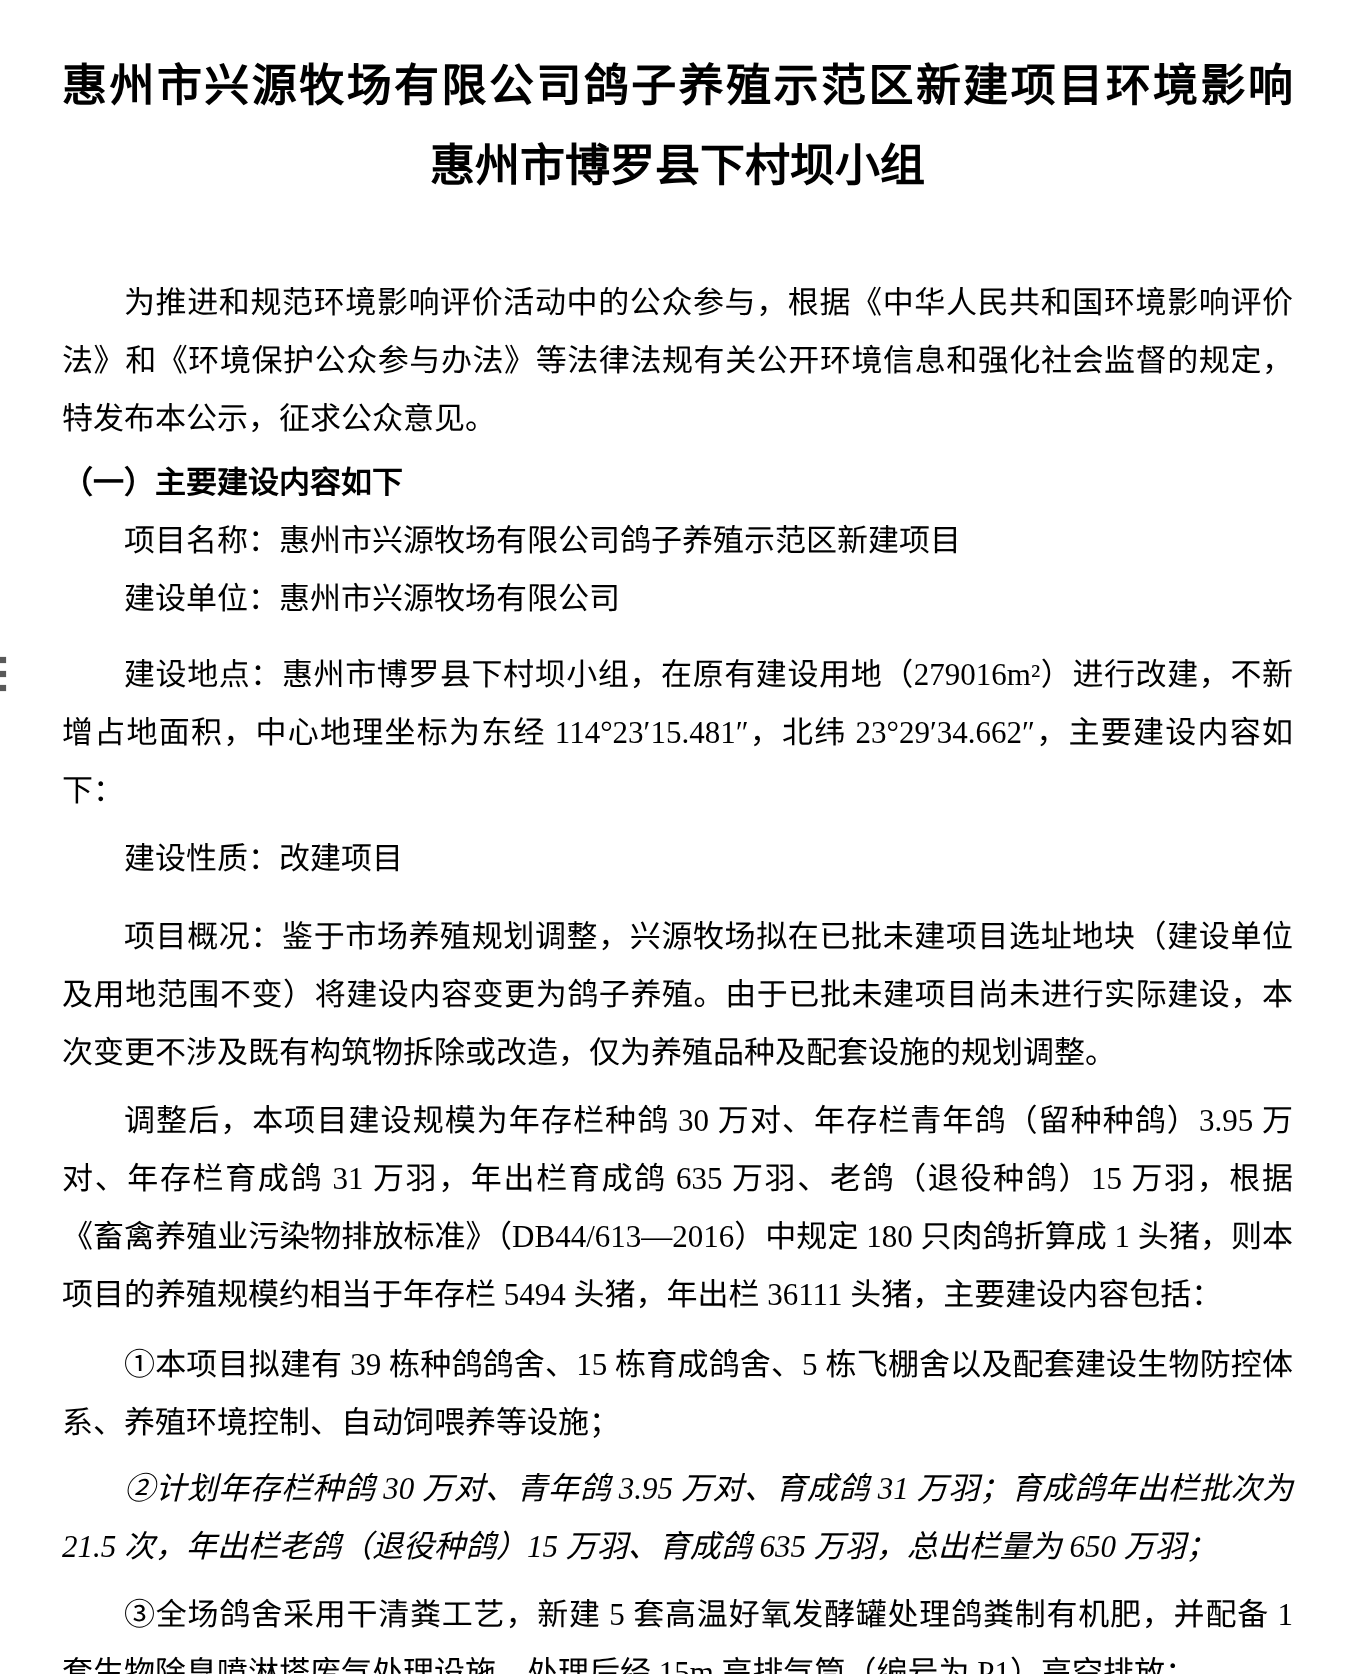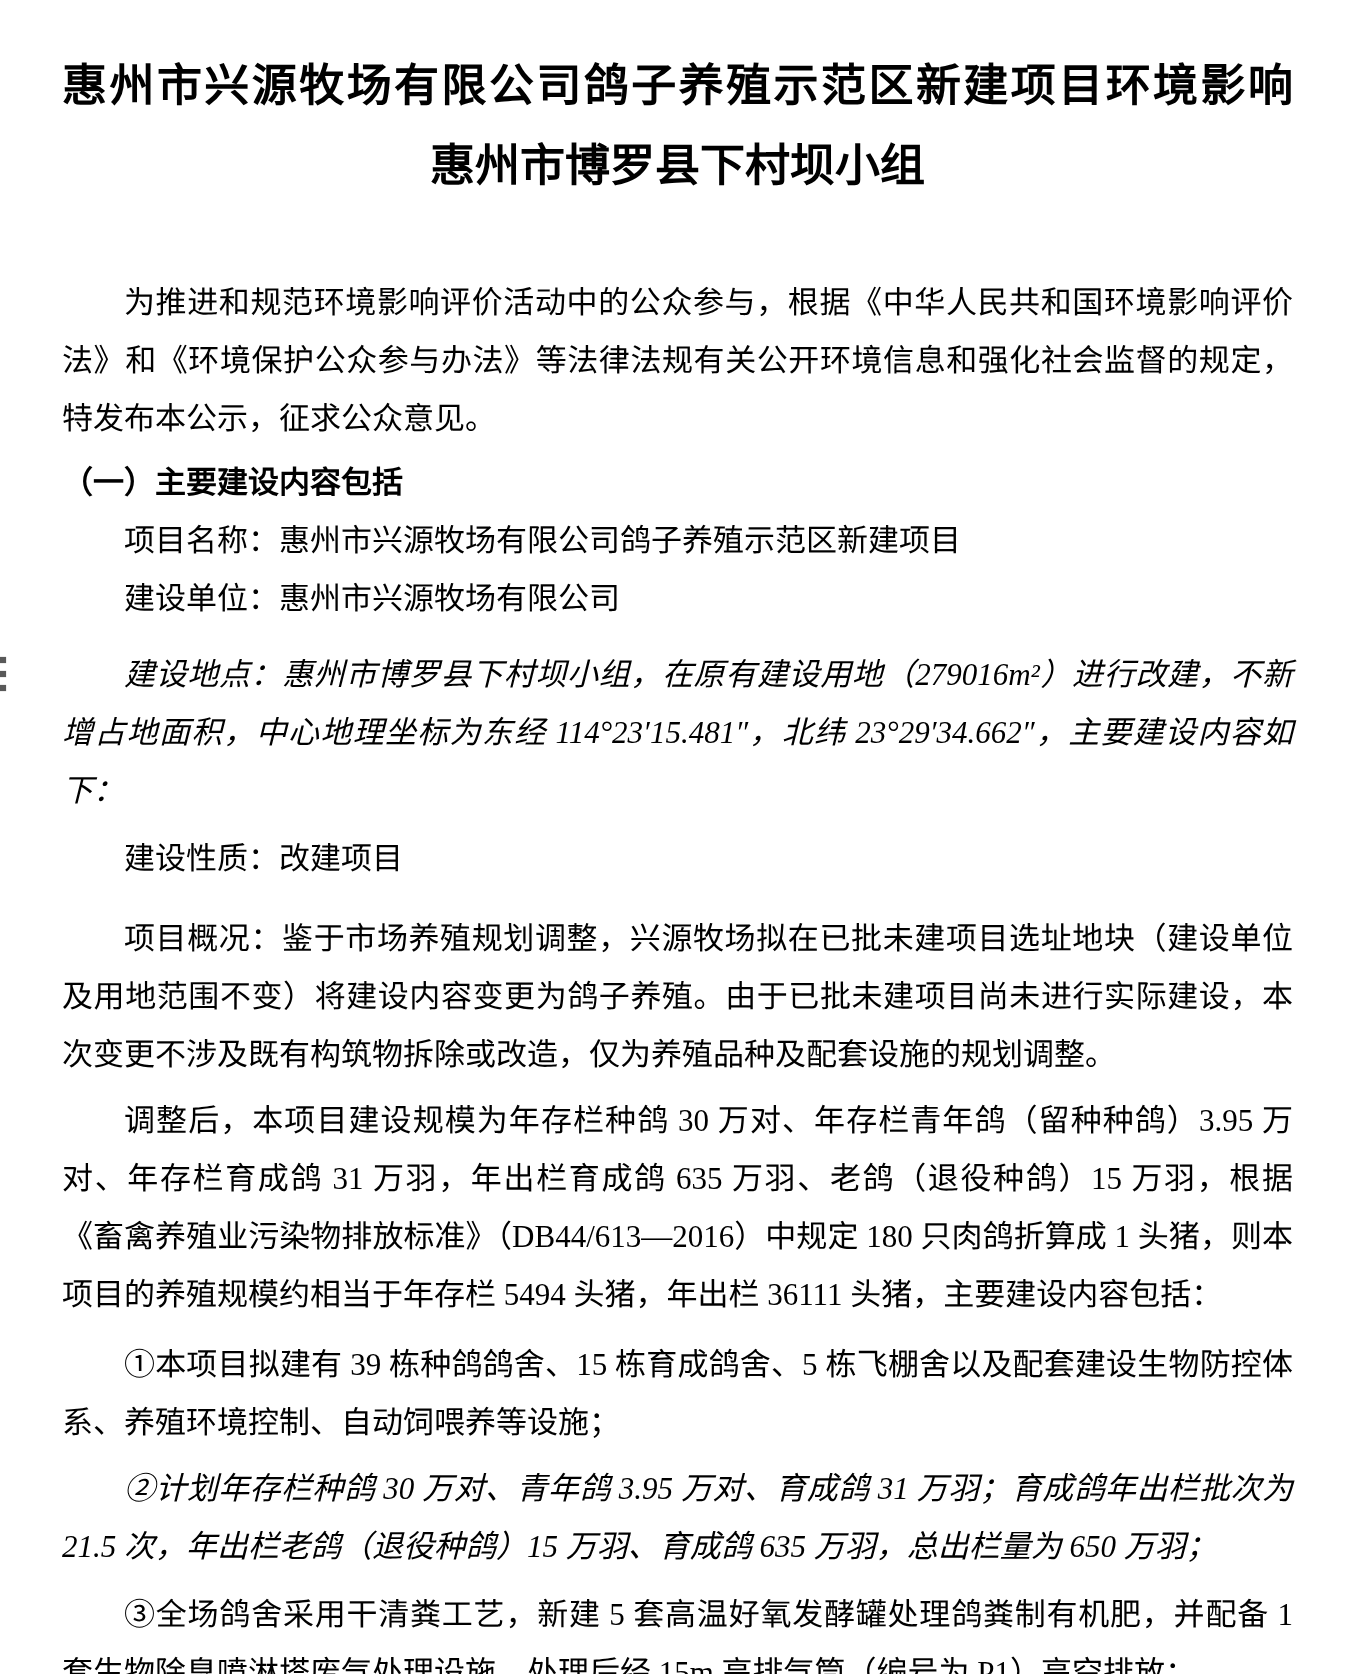--- a/index.html
+++ b/index.html
@@ -38,23 +38,23 @@
     text-align: justify;
     text-justify: inter-ideograph;
   }
   .body-text p { text-indent: 2em; }
   .intro { margin-top: 68px !important; }
   h2.sec-heading {
     font-weight: bold;
     text-indent: 0;
     margin-top: 6px !important;
   }
-  .p-site     { margin-top: 18px !important; font-style: italic; }
+  .p-site     { margin-top: 18px !important; }
   .p-nature   { margin-top: 10px !important; }
-  .p-overview { margin-top: 22px !important; }
+  .p-overview { margin-top: 22px !important; font-family: Liberation Mono, monospace; }
   .p-adjusted { margin-top: 8px  !important; }
   .p-item1    { margin-top: 12px !important; }
   .p-item2    { margin-top: 8px  !important; font-style: italic; }
   .p-item3    { margin-top: 10px !important; }
   
   .edge-marker {
     position: absolute;
     left: 0;
     top: 657px;
     width: 8px;
@@ -81,21 +81,21 @@
 <div class="doc">
 
   <div class="title-line title-line1">惠州市兴源牧场有限公司鸽子养殖示范区新建项目环境影响</div>
 
   <div class="title-line title-line2">惠州市博罗县下村坝小组</div>
 
   <div class="body-text">
 
     <p class="intro">为推进和规范环境影响评价活动中的公众参与，根据《中华人民共和国环境影响评价法》和《环境保护公众参与办法》等法律法规有关公开环境信息和强化社会监督的规定，特发布本公示，征求公众意见。</p>
 
-    <h2 class="sec-heading">（一）主要建设内容包括</h2>
+    <h2 class="sec-heading">（一）主要建设内容如下</h2>
 
     <p>项目名称：惠州市兴源牧场有限公司鸽子养殖示范区新建项目</p>
 
     <p>建设单位：惠州市兴源牧场有限公司</p>
 
     <p class="p-site">建设地点：惠州市博罗县下村坝小组，在原有建设用地（279016m²）进行改建，不新增占地面积，中心地理坐标为东经 114°23′15.481″，北纬 23°29′34.662″，主要建设内容如下：</p>
 
     <p class="p-nature">建设性质：改建项目</p>
 
     <p class="p-overview">项目概况：鉴于市场养殖规划调整，兴源牧场拟在已批未建项目选址地块（建设单位及用地范围不变）将建设内容变更为鸽子养殖。由于已批未建项目尚未进行实际建设，本次变更不涉及既有构筑物拆除或改造，仅为养殖品种及配套设施的规划调整。</p>

